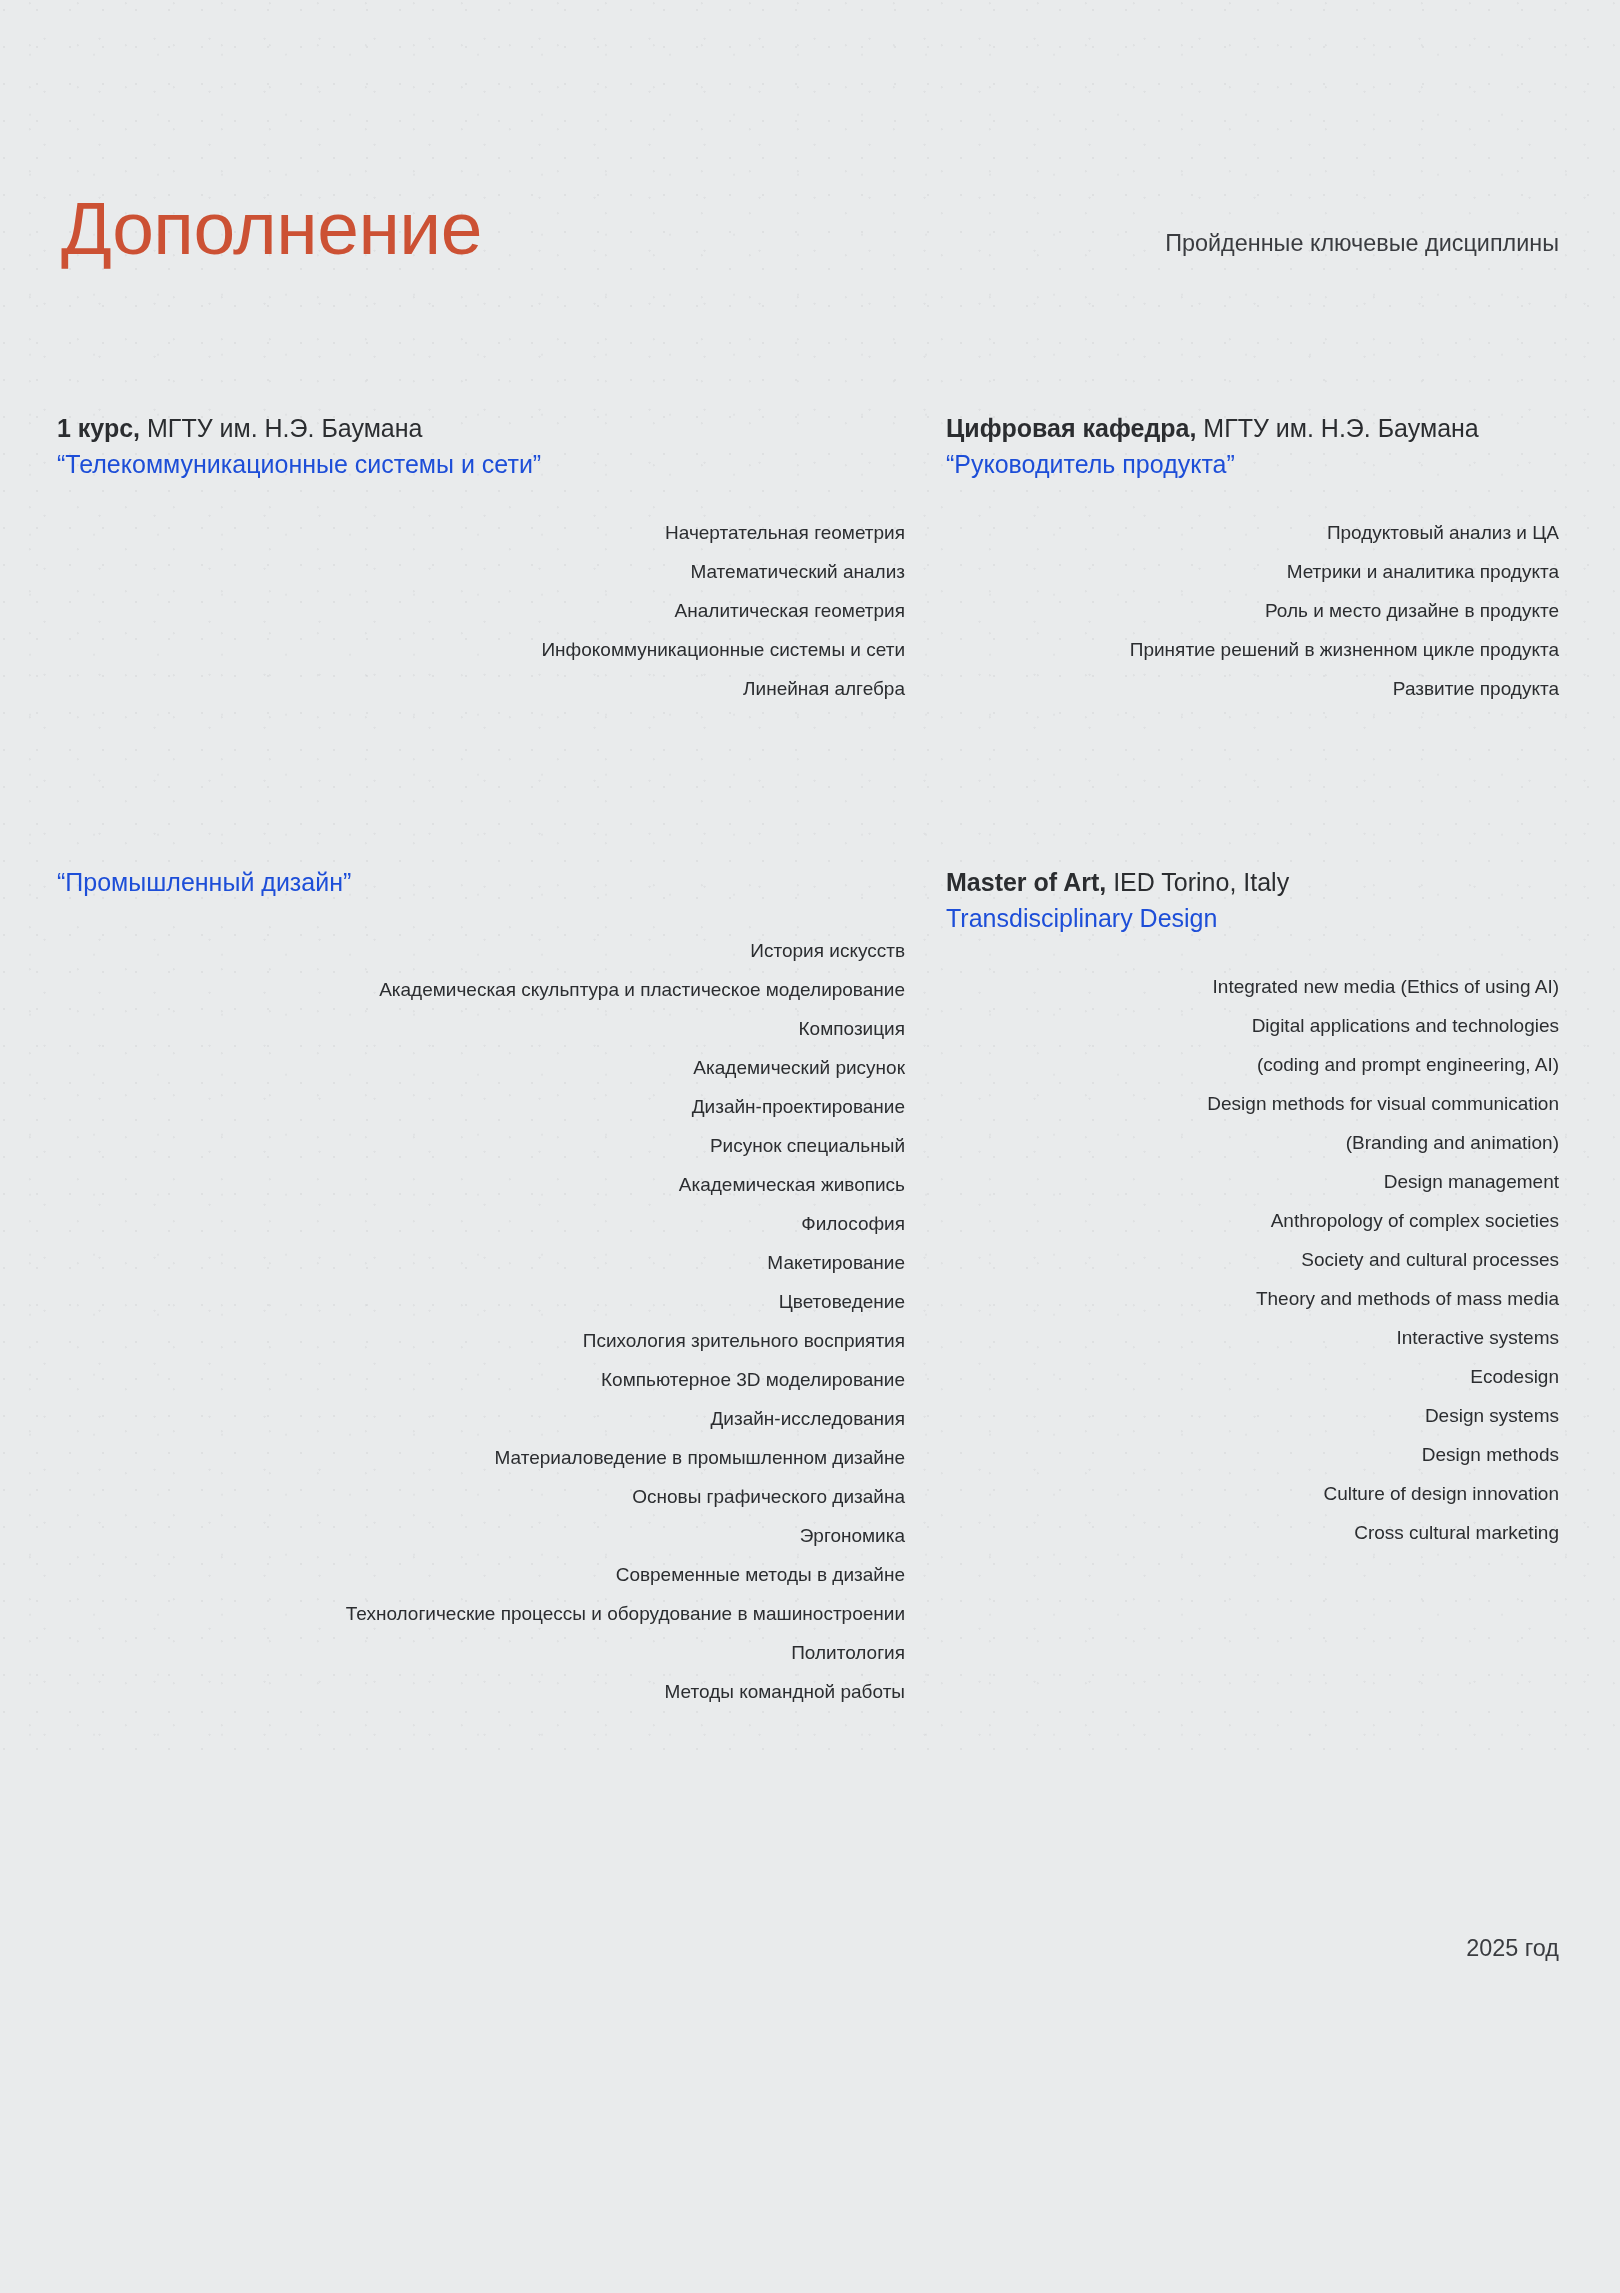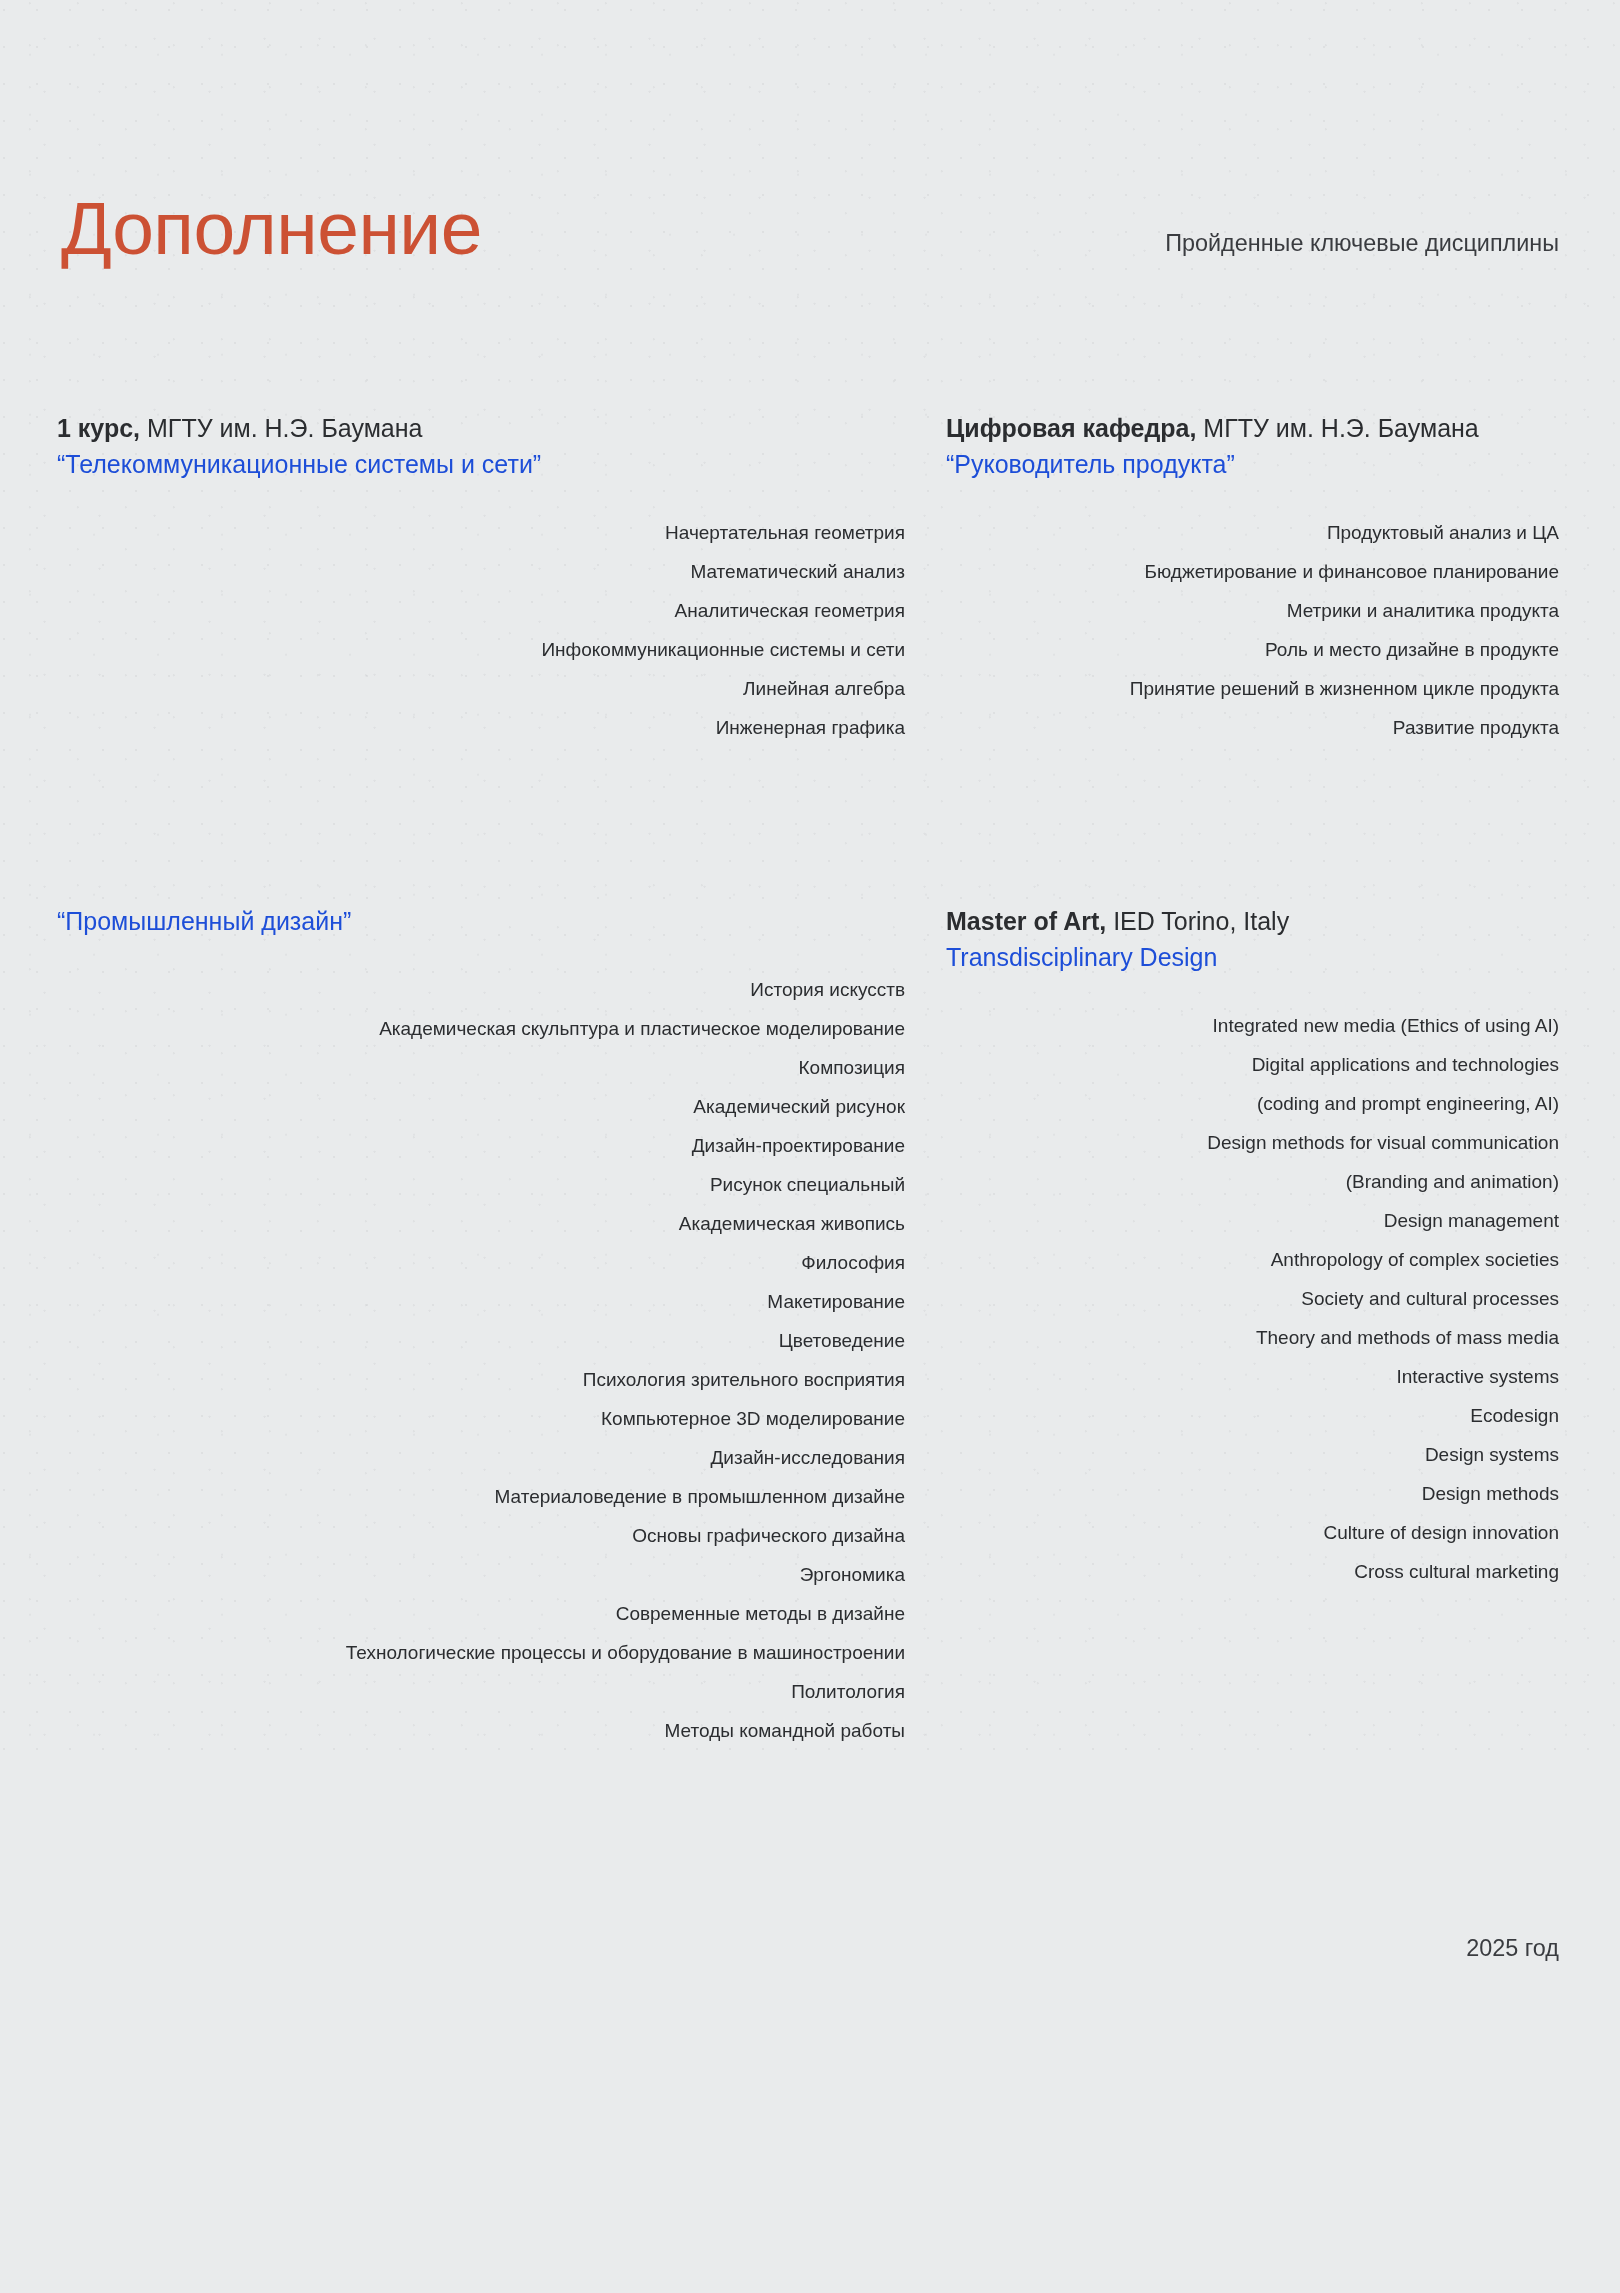--- a/index.html
+++ b/index.html
@@ -161,33 +161,31 @@
         <span class="deg">1 курс,</span>
         <span class="inst">МГТУ им. Н.Э. Баумана</span>
       </div>
       <div class="block-program">“Телекоммуникационные системы и сети”</div>
       <ul class="course-list">
         <li>Начертательная геометрия</li>
         <li>Математический анализ</li>
         <li>Аналитическая геометрия</li>
         <li>Инфокоммуникационные системы и сети</li>
         <li>Линейная алгебра</li>
-        <li>Инженерная графика</li>
       </ul>
     </section>
 
     <section class="block">
       <div class="block-heading">
         <span class="deg">Цифровая кафедра,</span>
         <span class="inst">МГТУ им. Н.Э. Баумана</span>
       </div>
       <div class="block-program">“Руководитель продукта”</div>
       <ul class="course-list">
         <li>Продуктовый анализ и ЦА</li>
-        <li>Бюджетирование и финансовое планирование</li>
         <li>Метрики и аналитика продукта</li>
         <li>Роль и место дизайне в продукте</li>
         <li>Принятие решений в жизненном цикле продукта</li>
         <li>Развитие продукта</li>
       </ul>
     </section>
 
     <section class="block row2">
       <div class="block-program">“Промышленный дизайн”</div>
       <ul class="course-list">

